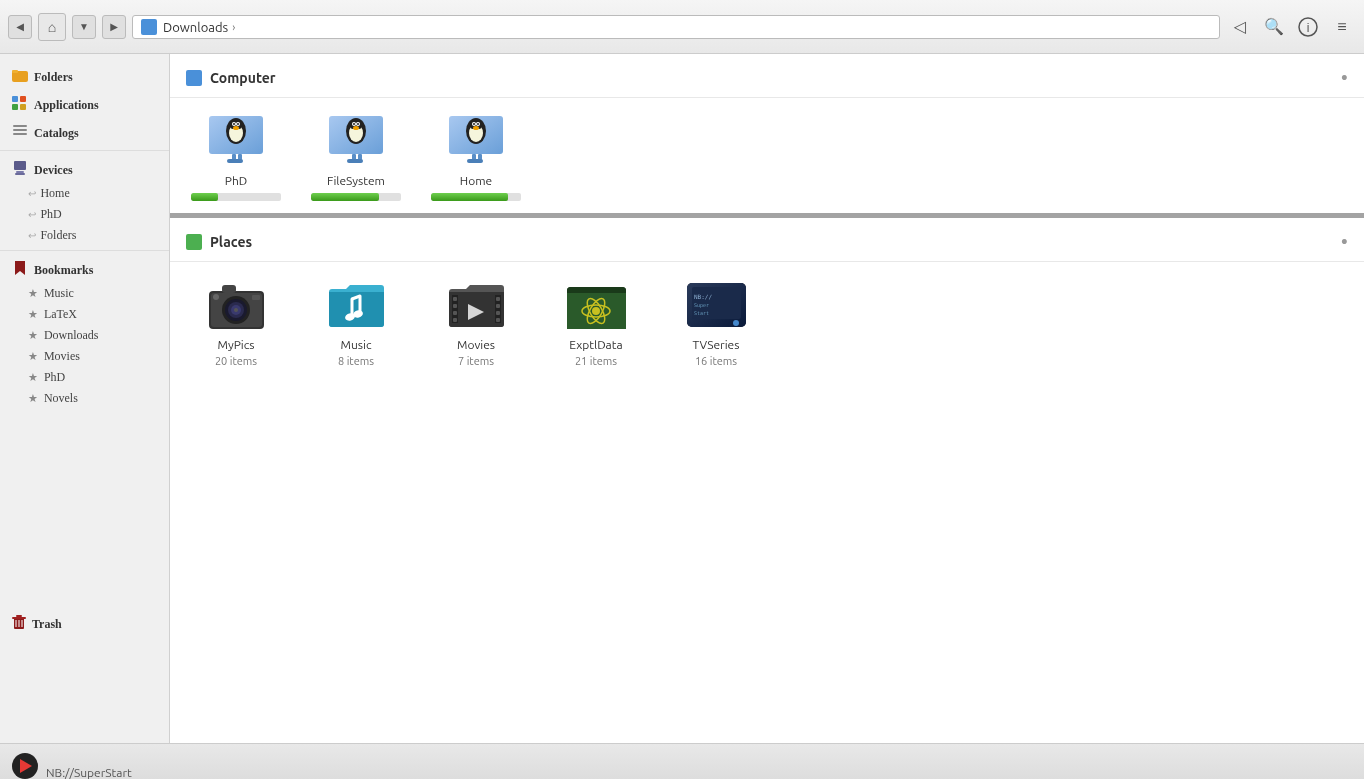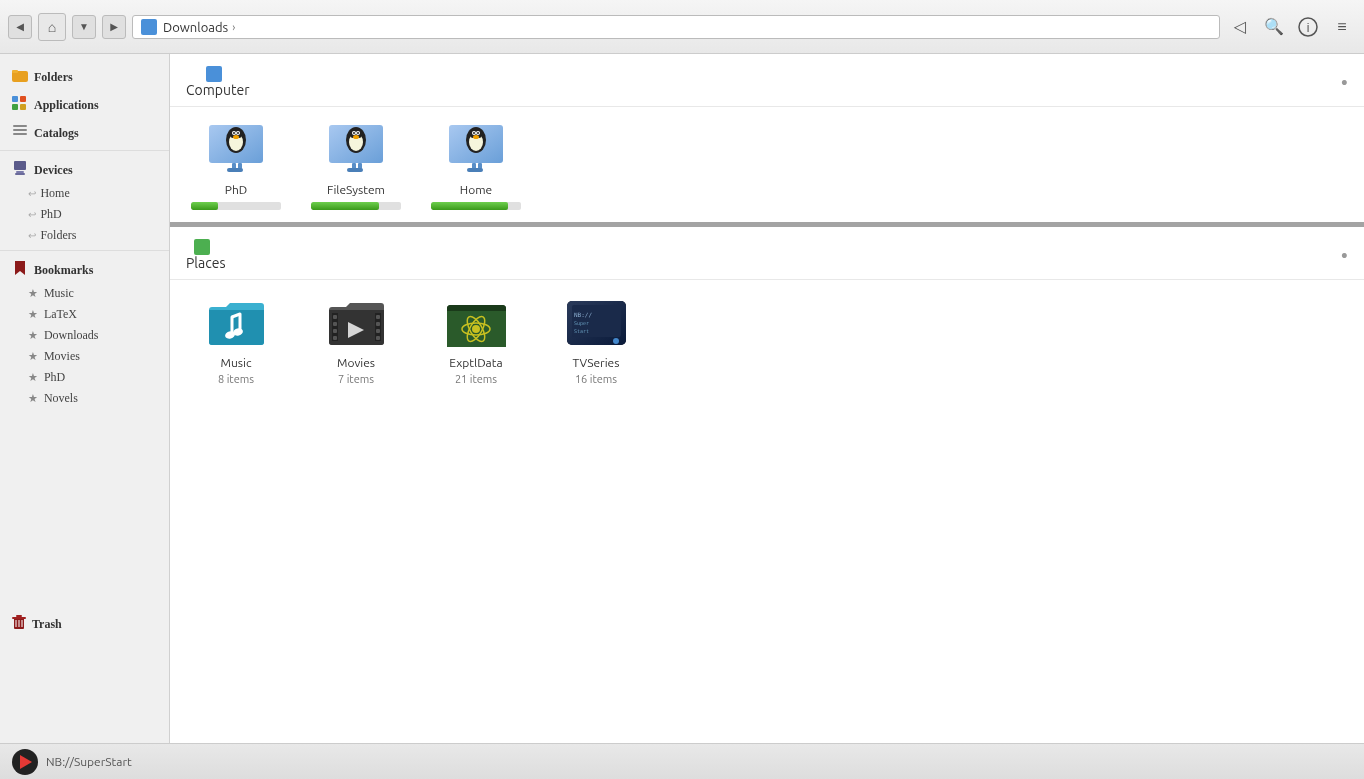--- a/index.html
+++ b/index.html
@@ -121,21 +121,21 @@
     }
 
     
     .content-section-header {
       display: flex; align-items: center; justify-content: space-between;
       padding: 12px 16px 8px 16px;
       border-bottom: 1px solid #e8e8e8;
     }
     .content-section-title {
       display: flex; align-items: center;
-      font-size: 14px; font-weight: normal; color: #333; flex-direction: column;
+      font-size: 14px; font-weight: bold; color: #333;
     }
     .content-section-title .section-icon {
       width: 16px; height: 16px;
       background: #5a9fd4;
       border-radius: 2px;
       margin-right: 8px;
       display: inline-block;
     }
     .content-section-title .section-icon.green {
       background: #4CAF50;
@@ -183,21 +183,21 @@
       height: 100%;
       background: linear-gradient(to bottom, #6ecf4e, #3a9a1a);
       border-radius: 2px;
     }
 
     
     .statusbar {
       height: 36px;
       background: linear-gradient(to bottom, #e8e8e8, #ddd);
       border-top: 1px solid #ccc;
-      display: flex; align-items: center;
+      display: flex; align-items: flex-end;
       padding: 0 12px;
       font-size: 12px; color: #555;
     }
     .statusbar-logo {
       width: 26px; height: 26px;
       background: #222;
       border-radius: 50%;
       display: flex; align-items: center; justify-content: center;
       margin-right: 8px;
     }
@@ -475,20 +475,39 @@
     <div class="content-section-header" style="border-top:5px solid #a3a3a3;">
       <div class="content-section-title">
         <span class="section-icon green"></span>
         <span>Places</span>
       </div>
       <span class="content-section-dot">•</span>
     </div>
 
     <div class="items-grid">
 
+      <div class="grid-item">
+        <div class="item-icon-wrapper">
+          <svg width="65" height="55" viewBox="0 0 65 55">
+
+            <rect x="5" y="14" width="55" height="38" rx="4" fill="#333"></rect>
+            <rect x="7" y="16" width="51" height="34" rx="3" fill="#444"></rect>
+            <circle cx="32" cy="33" r="14" fill="#222"></circle>
+            <circle cx="32" cy="33" r="11" fill="#1a1a2e"></circle>
+            <circle cx="32" cy="33" r="8" fill="#2a2a4e"></circle>
+            <circle cx="32" cy="33" r="5" fill="#3a3a6e"></circle>
+            <circle cx="32" cy="33" r="2" fill="#555"></circle>
+            <rect x="18" y="8" width="14" height="8" rx="3" fill="#444"></rect>
+            <rect x="48" y="18" width="8" height="5" rx="1" fill="#555"></rect>
+            <circle cx="12" cy="20" r="3" fill="#666"></circle>
+          </svg>
+        </div>
+        <span class="item-label">MyPics</span>
+        <span class="item-sub-label">20 items</span>
+      </div>
 
       <div class="grid-item">
         <div class="item-icon-wrapper">
           <svg width="65" height="55" viewBox="0 0 65 55">
 
             <path d="M5 15 Q5 12 8 12 L22 12 L26 8 L57 8 Q60 8 60 11 L60 47 Q60 50 57 50 L8 50 Q5 50 5 47 Z" fill="#3ab0d0"></path>
             <path d="M5 15 L60 15 L60 47 Q60 50 57 50 L8 50 Q5 50 5 47 Z" fill="#2090b0"></path>
 
             <path d="M28 22 L28 40 M36 19 L36 37" stroke="white" stroke-width="3" stroke-linecap="round"></path>
             <path d="M28 22 L36 19" stroke="white" stroke-width="3"></path>

